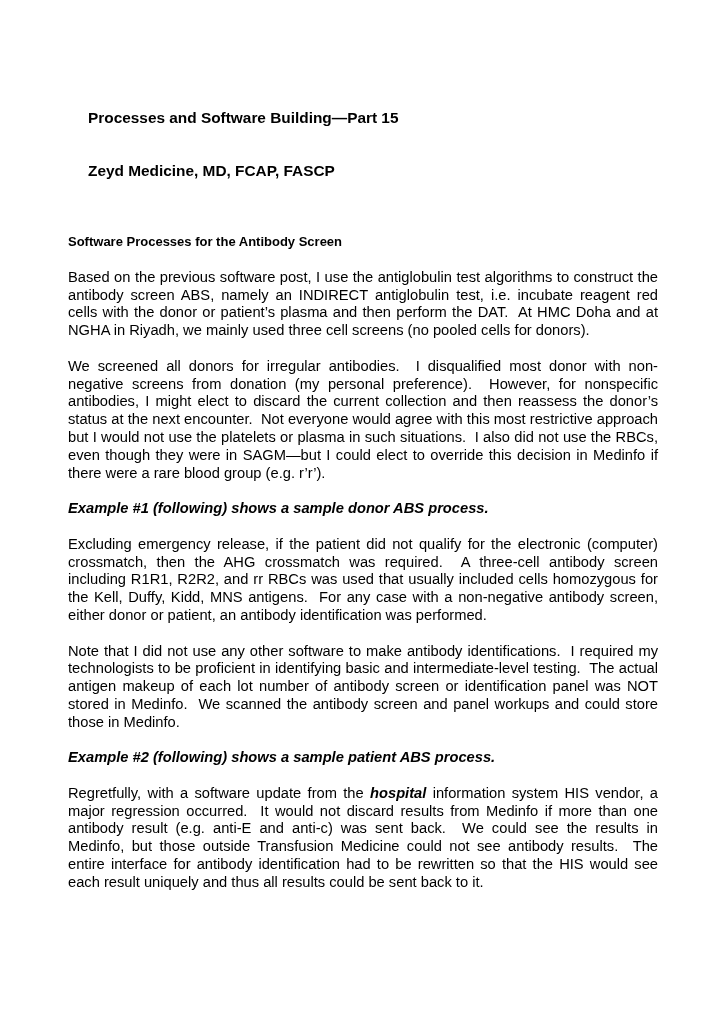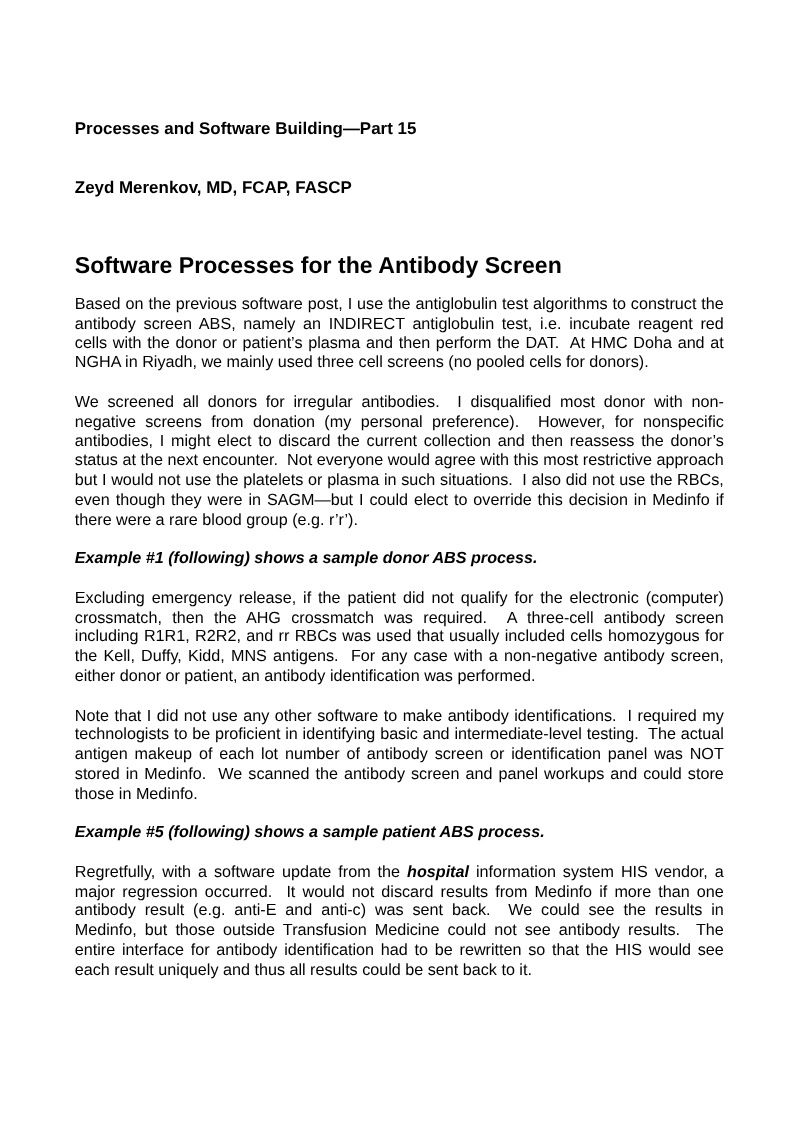--- a/index.html
+++ b/index.html
@@ -32,49 +32,50 @@
   .just {
     text-align: justify;
   }
   .bold {
     font-weight: bold;
     font-style: italic;
   }
   .hdr {
     font-weight: bold;
     font-size: 15.4px;
+    margin-left: 20px;
   }
   .section-heading {
     font-weight: bold;
-    font-size: 21px;
+    font-size: 13px;
   }
 </style>
 </head>
 <body>
 
 <div class="page">
 
   <div class="block hdr">
     <div>Processes and Software Building—Part 15</div>
-    <div>Zeyd Merenkov, MD, FCAP, FASCP</div>
+    <div>Zeyd Medicine, MD, FCAP, FASCP</div>
   </div>
 
   <div class="block section-heading">Software Processes for the Antibody Screen</div>
 
   <div class="block just">Based on the previous software post, I use the antiglobulin test algorithms to construct the antibody screen ABS, namely an INDIRECT antiglobulin test, i.e. incubate reagent red cells with the donor or patient’s plasma and then perform the DAT.  At HMC Doha and at NGHA in Riyadh, we mainly used three cell screens (no pooled cells for donors).</div>
 
   <div class="block just">We screened all donors for irregular antibodies.  I disqualified most donor with non-negative screens from donation (my personal preference).  However, for nonspecific antibodies, I might elect to discard the current collection and then reassess the donor’s status at the next encounter.  Not everyone would agree with this most restrictive approach but I would not use the platelets or plasma in such situations.  I also did not use the RBCs, even though they were in SAGM—but I could elect to override this decision in Medinfo if there were a rare blood group (e.g. r’r’).</div>
 
   <div class="block bold">Example #1 (following) shows a sample donor ABS process.</div>
 
   <div class="block just">Excluding emergency release, if the patient did not qualify for the electronic (computer) crossmatch, then the AHG crossmatch was required.  A three-cell antibody screen including R1R1, R2R2, and rr RBCs was used that usually included cells homozygous for the Kell, Duffy, Kidd, MNS antigens.  For any case with a non-negative antibody screen, either donor or patient, an antibody identification was performed.</div>
 
   <div class="block just">Note that I did not use any other software to make antibody identifications.  I required my technologists to be proficient in identifying basic and intermediate-level testing.  The actual antigen makeup of each lot number of antibody screen or identification panel was NOT stored in Medinfo.  We scanned the antibody screen and panel workups and could store those in Medinfo.</div>
 
-  <div class="block bold">Example #5 (following) shows a sample patient ABS process.</div>
+  <div class="block bold">Example #2 (following) shows a sample patient ABS process.</div>
 
   <div class="block just"><span>Regretfully, with a software update from the </span><span class="bold">hospital</span><span> information system HIS vendor, a major regression occurred.  It would not discard results from Medinfo if more than one antibody result (e.g. anti-E and anti-c) was sent back.  We could see the results in Medinfo, but those outside Transfusion Medicine could not see antibody results.  The entire interface for antibody identification had to be rewritten so that the HIS would see each result uniquely and thus all results could be sent back to it.</span></div>
 
   <div class="block">
     
     
     
   </div>
 
 </div>

